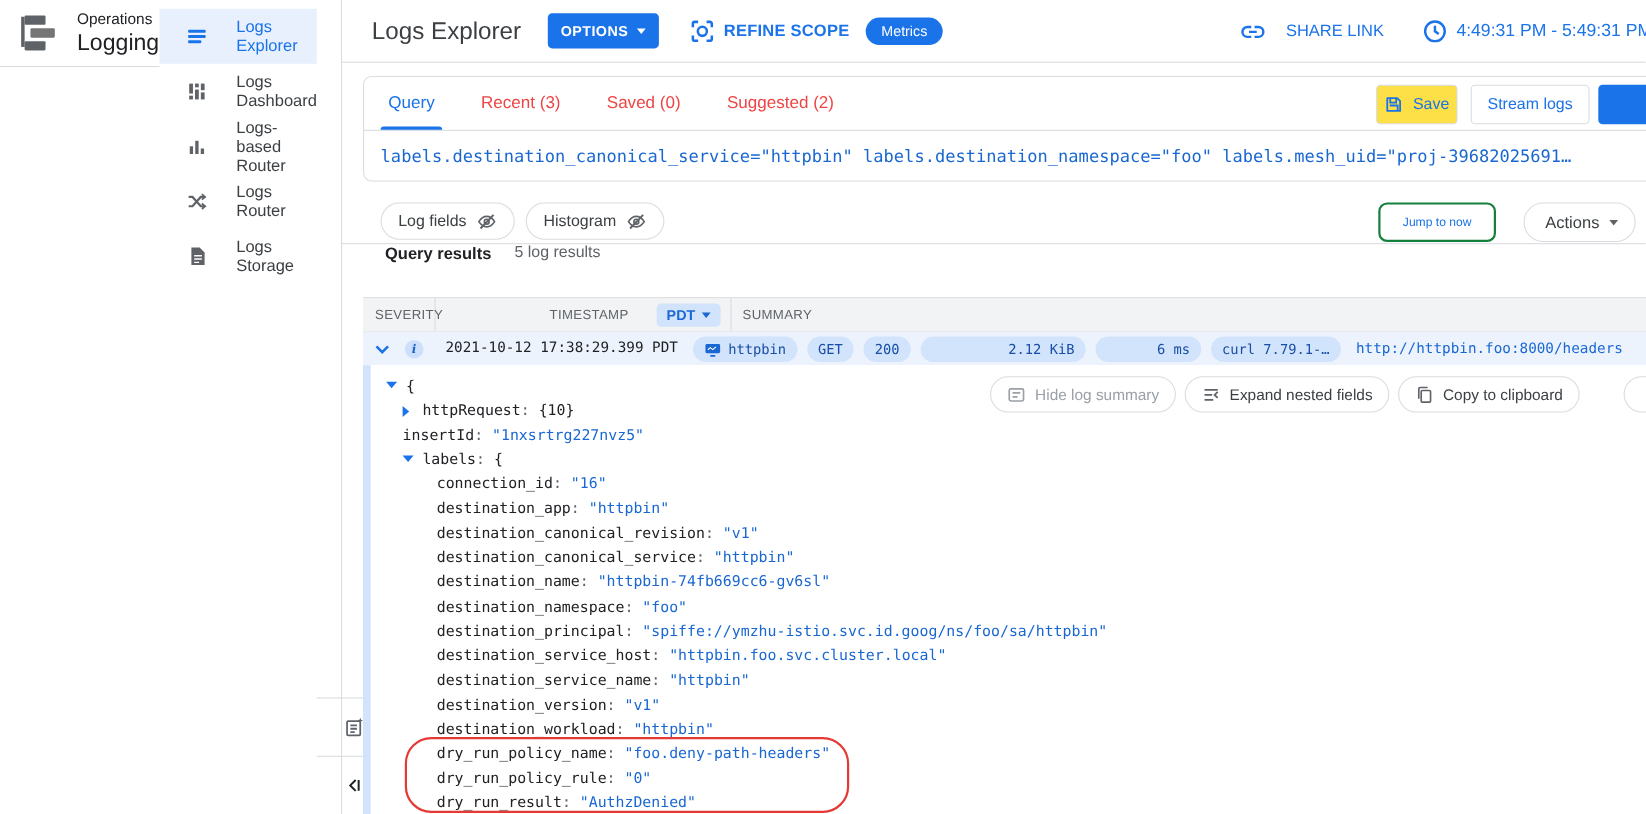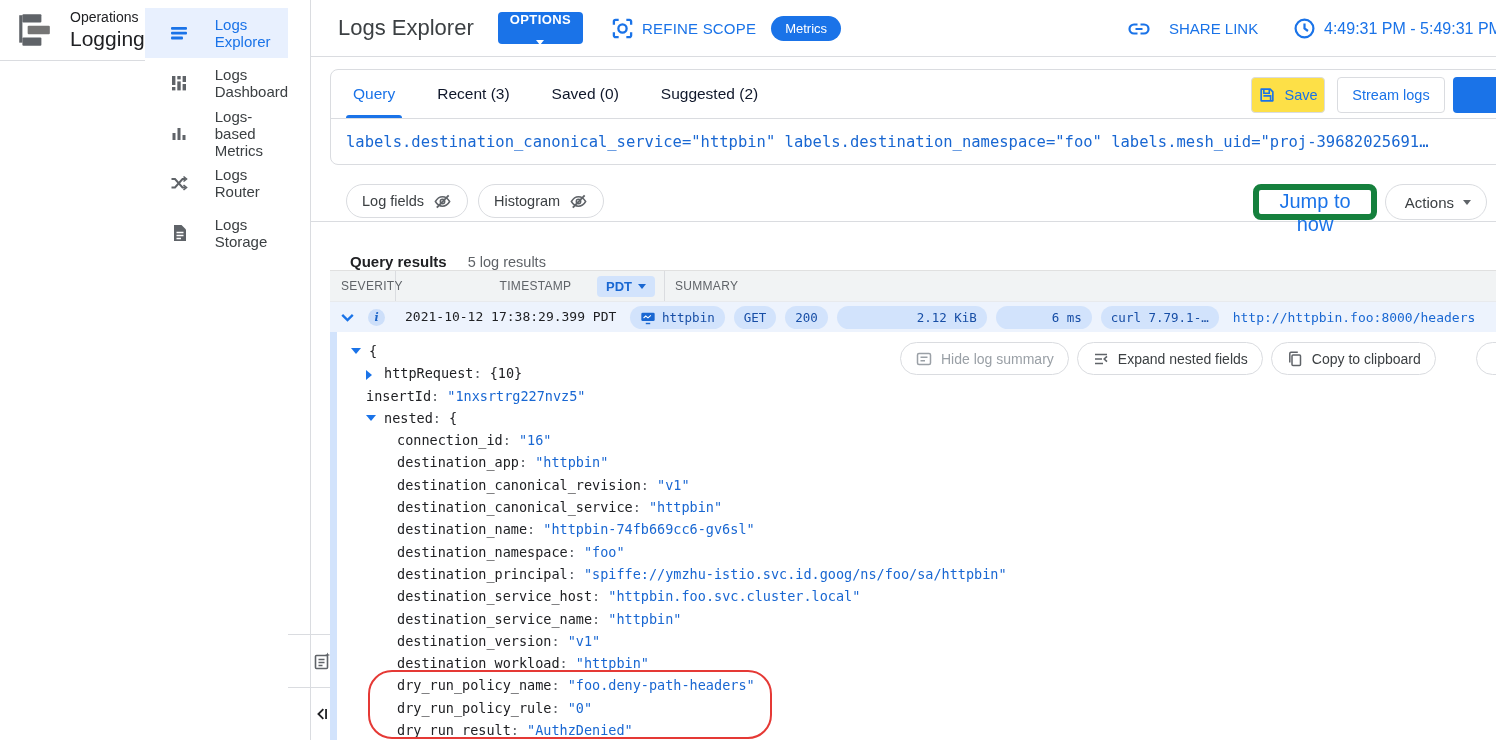--- a/index.html
+++ b/index.html
@@ -31,67 +31,67 @@
 
   
   .main { position:absolute; left:311px; top:0; width:1185px; height:740px; }
 
   .topbar { position:absolute; left:0; top:0; width:100%; height:57px;
             border-bottom:1px solid #dadce0; display:flex; align-items:center; background:#fff; z-index:5; }
   .page-title { font-size:22px; font-weight:400; color:#3c4043; margin-left:27px; }
   .options-btn { margin-left:24px; background:#1a73e8; color:#fff; border:none; border-radius:4px;
                  height:32px; padding:0 12px; font-size:13px; font-weight:700; letter-spacing:.4px;
                  display:inline-flex; align-items:center; gap:8px; cursor:pointer;
-                 font-family:"Liberation Sans",sans-serif;flex-direction:column; }
+                 font-family:"Liberation Sans",sans-serif; }
   .caret { width:0; height:0; border:4px solid transparent; border-top:5px solid currentColor; margin-top:5px; }
   .refine { margin-left:28px; display:inline-flex; align-items:center; gap:8px; cursor:pointer; }
   .refine .icn { width:23px; height:23px; display:inline-flex; }
-  .refine .lbl { font-size:15px; font-weight:400; color:#1a73e8; letter-spacing:.2px; }
+  .refine .lbl { font-size:15px; font-weight:700; color:#1a73e8; letter-spacing:.2px; }
   .project-badge { margin-left:15px; background:#1a73e8; color:#fff; font-size:13px;
                    border-radius:13px; padding:5px 14px; cursor:pointer; }
   .share { position:absolute; left:816px; top:0; height:57px; display:inline-flex; align-items:center; gap:18px; cursor:pointer; }
   .share .icn { width:24px; height:24px; display:inline-flex; }
   .share .lbl { font-size:15px; font-weight:500; color:#1a73e8; }
   .timerange { position:absolute; left:982px; top:0; height:57px; display:inline-flex; align-items:center; gap:8px; cursor:pointer; white-space:nowrap; }
   .timerange .icn { width:23px; height:23px; display:inline-flex; }
   .timerange .lbl { font-size:16px; color:#1a73e8; }
 
   
   .query-card { position:absolute; left:19px; top:69px; width:1250px;
                 border:1px solid #dadce0; border-radius:8px; background:#fff; }
   .tabs-row { position:relative; height:49px; border-bottom:1px solid #dadce0; display:flex; align-items:stretch; padding-left:1px; }
-  .tab { padding:0 21px; display:flex; align-items:center; font-size:15.5px; color:#0f172a; cursor:pointer; position:relative; }
+  .tab { padding:0 21px; display:flex; align-items:center; font-size:15.5px; color:#ef4444; cursor:pointer; position:relative; }
   .tab.active { color:#1a73e8; font-weight:500; }
   .tab.active::after { content:""; position:absolute; left:14px; right:14px; bottom:0; height:3px;
                        background:#1a73e8; border-radius:3px 3px 0 0; }
   .tab-actions button { position:absolute; top:7px; height:36px; border-radius:4px; font-size:14.5px;
                         font-family:"Liberation Sans",sans-serif; cursor:pointer; display:inline-flex;
                         align-items:center; justify-content:center; gap:8px; }
   .btn-save   { left:920px; width:74px;  background:#fde047; border:1px solid #dadce0; color:#1a73e8; font-weight:500; }
   .btn-stream { left:1006px; width:108px; background:#fff; border:1px solid #dadce0; color:#1a73e8; font-weight:500; }
   .btn-run    { left:1122px; width:120px; background:#1a73e8; border:none; color:#fff; font-weight:500; justify-content:flex-start; padding-left:14px; }
   .btn-save .icn { width:18px; height:18px; display:inline-flex; }
   .query-text { height:45px; display:flex; align-items:center; padding-left:15px;
                 font-size:15.5px; color:#1967d2; white-space:nowrap; overflow:hidden; }
 
   
   .toolbar { position:absolute; left:0; top:184px; width:100%; height:38px; border-bottom:1px solid #dadce0; }
   .toolbar .pills { position:absolute; left:35px; top:0; display:flex; gap:10px; }
   .pill { height:34px; border:1px solid #dadce0; border-radius:17px; background:#fff; display:inline-flex;
           align-items:center; gap:9px; padding:0 15px; font-size:14.5px; color:#3c4043; cursor:pointer; }
   .pill .icn { width:19px; height:19px; display:inline-flex; }
-  .btn-jump { position:absolute; left:942px; top:0; width:124px; height:36px; background:#fff;
-              border:6px solid #15803d; border-radius:8px; color:#1a73e8; font-size:20px; font-weight:500;
+  .btn-jump { position:absolute; left:942px; top:0; width:107px; height:36px; background:#fff;
+              border:2px solid #15803d; border-radius:8px; color:#1a73e8; font-size:11px; font-weight:500;
               font-family:"Liberation Sans",sans-serif; cursor:pointer; }
   .pill-actions { position:absolute; left:1074px; top:0; width:102px; height:36px; border-radius:18px;
                   justify-content:flex-end; font-size:15px; }
   .pill-actions .dcaret { width:0;height:0;border:4.5px solid transparent;border-top:5.5px solid #5f6368; margin-top:5px; }
 
   
-  .results-head { position:absolute; left:0; top:222px; height:48px; display:flex; align-items:flex-end; }
+  .results-head { position:absolute; left:0; top:222px; height:48px; display:flex; align-items:flex-start; }
   .results-title { font-size:15px; font-weight:700; color:#202124; margin-left:39px; }
   .results-count { font-size:14.5px; color:#5f6368; margin-left:21px; }
 
   .thead { position:absolute; left:19px; right:-10px; top:270px; height:31px; background:#f1f3f4;
            border-top:1px solid #e0e0e0; display:flex; font-size:12px; color:#5f6368; letter-spacing:.3px; }
   .th { display:flex; align-items:center; }
   .th-sev { width:66px; padding-left:11px; border-right:1px solid #dadce0; }
   .th-ts  { width:269px; padding-left:11px; border-right:1px solid #dadce0; position:relative;justify-content:center; }
   .th-sum { padding-left:10px; flex:1; }
   .tz-pill { position:absolute; right:9px; background:#d2e3fc; color:#1967d2; font-weight:700; font-size:13px;
@@ -187,21 +187,21 @@
       <div class="nav-item">
         <span class="icn">
           <svg width="20" height="20" viewBox="0 0 20 20">
             <g fill="#5f6368">
               <rect x="3.5" y="10" width="3" height="7"></rect>
               <rect x="8.5" y="5" width="3" height="12"></rect>
               <rect x="13.5" y="12" width="3" height="5"></rect>
             </g>
           </svg>
         </span>
-        <span class="lbl">Logs-based Metrics</span>
+        <span class="lbl">Logs-based Router</span>
       </div>
       <div class="nav-item">
         <span class="icn">
           <svg width="20" height="20" viewBox="0 0 20 20" fill="none" stroke="#5f6368" stroke-width="2">
             <path d="M2.5 6h3.5l7.5 8.5h3"></path>
             <path d="M2.5 14.5H6L13.5 6h3"></path>
             <path d="M14.5 3.5L17.5 6l-3 2.5M14.5 12l3 2.5-3 2.5" stroke-width="1.6"></path>
           </svg>
         </span>
         <span class="lbl">Logs Router</span>
@@ -417,21 +417,21 @@
             </svg>
           </span>
           <span>Copy to clipboard</span>
         </span>
         <span class="dpill partial"></span>
       </div>
     <div class="jtree mono" id="jtree">
         <div class="jline" style="padding-left: 14px;"><span class="trih"><span class="tri down"></span></span><span class="jval plain">{</span></div>
         <div class="jline" style="padding-left: 29px;"><span class="trih"><span class="tri right"></span></span><span class="jkey">httpRequest</span><span class="jcolon">: </span><span class="jval plain">{10}</span></div>
         <div class="jline" style="padding-left: 29px;"><span class="jkey">insertId</span><span class="jcolon">: </span><span class="jval str">"1nxsrtrg227nvz5"</span></div>
-        <div class="jline" style="padding-left: 29px;"><span class="trih"><span class="tri down"></span></span><span class="jkey">nested</span><span class="jcolon">: </span><span class="jval plain">{</span></div>
+        <div class="jline" style="padding-left: 29px;"><span class="trih"><span class="tri down"></span></span><span class="jkey">labels</span><span class="jcolon">: </span><span class="jval plain">{</span></div>
         <div class="jline" style="padding-left: 60px;"><span class="jkey">connection_id</span><span class="jcolon">: </span><span class="jval str">"16"</span></div>
         <div class="jline" style="padding-left: 60px;"><span class="jkey">destination_app</span><span class="jcolon">: </span><span class="jval str">"httpbin"</span></div>
         <div class="jline" style="padding-left: 60px;"><span class="jkey">destination_canonical_revision</span><span class="jcolon">: </span><span class="jval str">"v1"</span></div>
         <div class="jline" style="padding-left: 60px;"><span class="jkey">destination_canonical_service</span><span class="jcolon">: </span><span class="jval str">"httpbin"</span></div>
         <div class="jline" style="padding-left: 60px;"><span class="jkey">destination_name</span><span class="jcolon">: </span><span class="jval str">"httpbin-74fb669cc6-gv6sl"</span></div>
         <div class="jline" style="padding-left: 60px;"><span class="jkey">destination_namespace</span><span class="jcolon">: </span><span class="jval str">"foo"</span></div>
         <div class="jline" style="padding-left: 60px;"><span class="jkey">destination_principal</span><span class="jcolon">: </span><span class="jval str">"spiffe://ymzhu-istio.svc.id.goog/ns/foo/sa/httpbin"</span></div>
         <div class="jline" style="padding-left: 60px;"><span class="jkey">destination_service_host</span><span class="jcolon">: </span><span class="jval str">"httpbin.foo.svc.cluster.local"</span></div>
         <div class="jline" style="padding-left: 60px;"><span class="jkey">destination_service_name</span><span class="jcolon">: </span><span class="jval str">"httpbin"</span></div>
         <div class="jline" style="padding-left: 60px;"><span class="jkey">destination_version</span><span class="jcolon">: </span><span class="jval str">"v1"</span></div>

